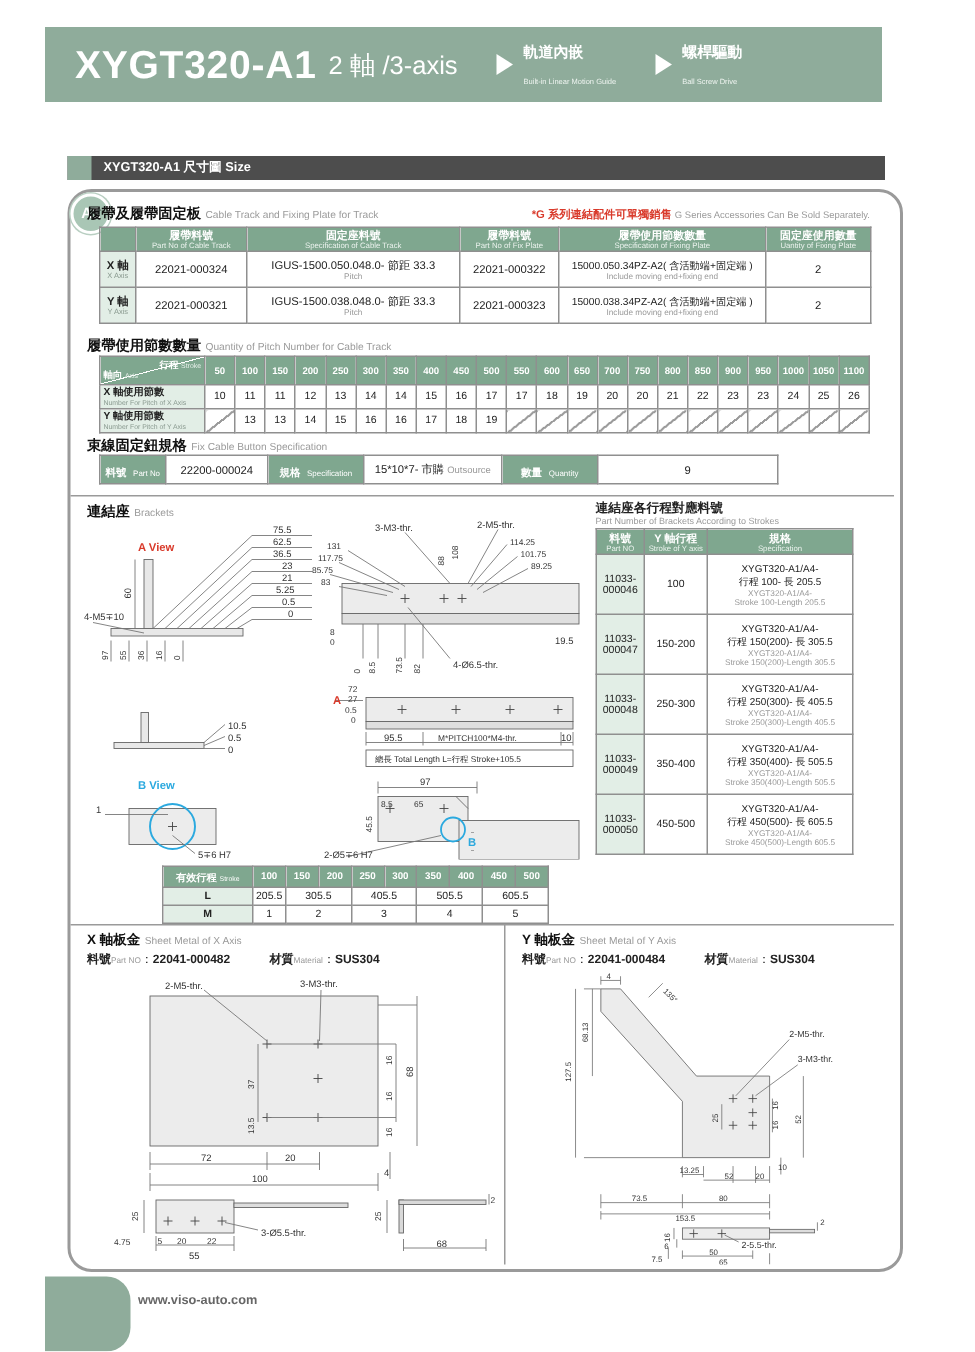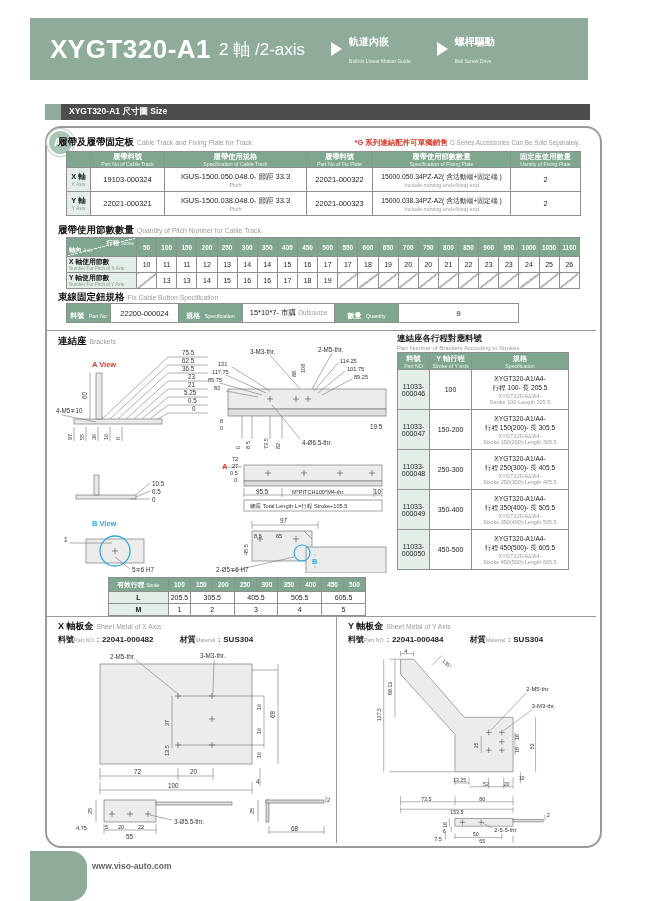--- a/index.html
+++ b/index.html
@@ -1,19 +1,19 @@
 <!DOCTYPE html>
 <html><head>
 <meta charset="utf-8">
 <style>
   html,body{margin:0;padding:0;background:#fff;}
   .page{position:relative;width:650px;height:901px;background:#fff;overflow:hidden;
         font-family:"Liberation Sans",sans-serif;color:#222;}
   
-  .banner{position:absolute;left:30px;top:18px;width:558px;height:62px;background:#8FAC9B;
+  .banner{position:absolute;left:30px;top:18px;width:558px;height:50px;background:#8FAC9B;
           display:flex;align-items:center;}
   .banner .model{font-size:26px;font-weight:bold;color:#fff;margin-left:20px;letter-spacing:.5px;}
   .banner .subtitle{font-size:17px;color:#fff;margin-left:8px;font-weight:500;}
   .feature{display:flex;align-items:center;margin-left:26px;}
   .tri{width:0;height:0;border-left:11px solid #fff;border-top:7px solid transparent;
        border-bottom:7px solid transparent;margin-right:7px;}
   .feat-zh{font-size:10px;font-weight:bold;color:#fff;line-height:11px;}
   .feat-en{font-size:5px;color:#eef4f0;line-height:6px;}
   
   .sizebar{position:absolute;left:45px;top:104px;width:545px;height:16px;background:#4D4D4D;
@@ -63,21 +63,21 @@
              border-radius:0 16px 16px 0;}
   .footer-url{position:absolute;left:92px;top:861px;font-size:8.5px;font-weight:bold;color:#666;}
 </style>
 </head>
 <body>
 
 <div class="page">
 
   <div class="banner">
     <span class="model">XYGT320-A1</span>
-    <span class="subtitle">2 軸 /2-axis</span>
+    <span class="subtitle">2 軸 /3-axis</span>
     <div class="feature">
       <span class="tri"></span>
       <span>
         <span class="feat-zh">軌道內嵌</span><br>
         <span class="feat-en">Built-in Linear Motion Guide</span>
       </span>
     </div>
     <div class="feature">
       <span class="tri"></span>
       <span>
@@ -111,42 +111,42 @@
         <col style="width:70px">
       </colgroup>
     <tbody>
         <tr style="height:14px;">
       <th class="thg"></th>
       <th class="thg">
             <span class="zh">履帶料號</span>
             <span class="en">Part No of Cable Track</span>
           </th>
       <th class="thg">
-            <span class="zh">履帶使用規格</span>
+            <span class="zh">固定座料號</span>
             <span class="en">Specification of Cable Track</span>
           </th>
       <th class="thg">
             <span class="zh">履帶料號</span>
             <span class="en">Part No of Fix Plate</span>
           </th>
       <th class="thg">
             <span class="zh">履帶使用節數數量</span>
             <span class="en">Specification of Fixing Plate</span>
           </th>
       <th class="thg">
             <span class="zh">固定座使用數量</span>
             <span class="en">Uantity of Fixing Plate</span>
           </th>
     </tr>
     <tr style="height:24px;">
       <td class="axis-cell">
             <span class="zh">X 軸</span>
             <span class="en">X Axis</span>
           </td>
-      <td class="cell">19103-000324</td>
+      <td class="cell">22021-000324</td>
       <td class="cell"><span>IGUS-1500.050.048.0- 節距 33.3</span><span class="sub">Pitch</span></td>
       <td class="cell">22021-000322</td>
       <td class="cell" style="font-size:6.8px;"><span>15000.050.34PZ-A2( 含活動端+固定端 )</span><span class="sub">Include moving end+fixing end</span></td>
       <td class="cell">2</td>
     </tr>
     <tr style="height:24px;margin-left:24px;">
       <td class="axis-cell">
             <span class="zh">Y 軸</span>
             <span class="en">Y Axis</span>
           </td>

